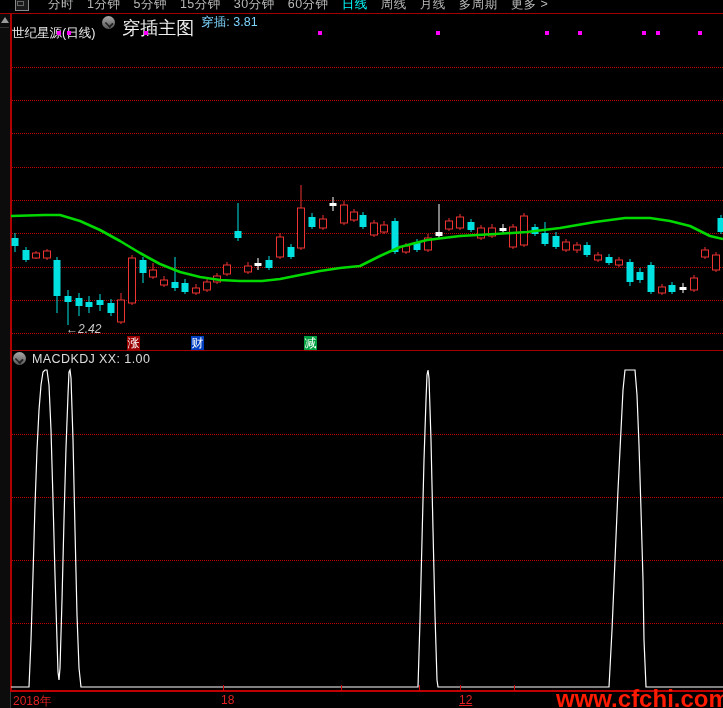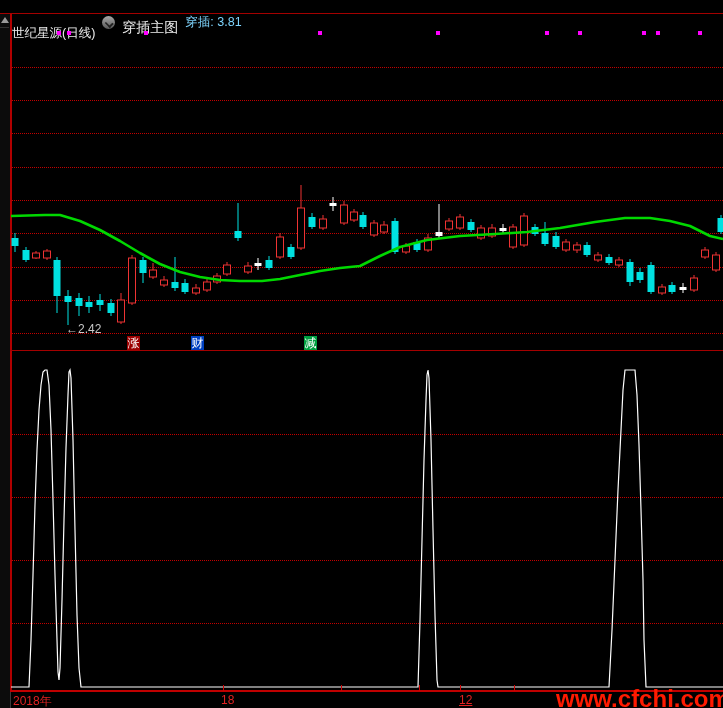--- a/index.html
+++ b/index.html
@@ -14,21 +14,21 @@
   .menu-item{font-size:12.5px;color:#b9b9b9;letter-spacing:0.5px;}
   .menu-item.active{color:#00ffff;}
   .sep-red{position:absolute;left:0;width:723px;height:0;border-top:1px solid #a40000;}
   
   .title-row{position:absolute;left:12px;top:14px;height:17px;display:flex;align-items:center;gap:7px;}
   .stock-name{color:#eeeeee;font-size:12.5px;margin-top:21px;}
   .circle-chevron{width:13px;height:13px;border-radius:50%;background:linear-gradient(#a8a8a8,#585858);
                   position:relative;flex:0 0 auto;}
   .circle-chevron::after{content:"";position:absolute;left:3.2px;top:4px;width:4.5px;height:4.5px;
                   border-right:2px solid #222;border-bottom:2px solid #222;transform:rotate(45deg) scaleY(.8);}
-  .overlay-name{color:#eeeeee;font-size:14px;margin-top:11px;}
+  .overlay-name{color:#eeeeee;font-size:18px;margin-top:11px;}
   .overlay-value{color:#7dd3fc;font-size:12.5px;}
   
   .left-strip{position:absolute;left:0;top:14px;width:10px;height:694px;background:#0c0c0c;
               border-right:1px solid #3a3a3a;}
   .strip-up{position:absolute;left:1px;top:3px;width:0;height:0;
             border-left:4px solid transparent;border-right:4px solid transparent;border-bottom:6px solid #999;}
   .strip-box{position:absolute;left:0;top:13px;width:9px;height:0;border-top:1px solid #333;}
   
   .v-border{position:absolute;left:10px;top:14px;width:2px;height:676px;background:#b00000;}
   .axis-line{position:absolute;left:10px;top:690px;width:713px;height:0;border-top:2px solid #c00000;}
@@ -37,29 +37,47 @@
   .badge{position:absolute;top:336px;width:13px;height:14px;color:#fff;font-size:12px;line-height:14px;
          text-align:center;}
   
   .ind-header{position:absolute;left:13px;top:351px;height:15px;display:flex;align-items:center;gap:6px;}
   .ind-title{color:#dcdcdc;font-size:12.5px;letter-spacing:0.4px;}
   
   .axis-label{position:absolute;top:693px;color:#e22222;font-size:12px;}
   .tick{position:absolute;top:685px;width:1px;height:6px;background:#d00000;}
   .watermark{position:absolute;left:556px;top:685px;color:#ff1a00;font-size:24px;font-weight:bold;
              letter-spacing:0px;white-space:nowrap;}
-  .low-label{position:absolute;color:#c8c8c8;font-size:12px;}
+  .low-label{position:absolute;color:#c8c8c8;font-size:12px;font-style:italic;}
   svg.layer{position:absolute;left:0;top:0;pointer-events:none;}
   .panel-hit{position:absolute;left:12px;background:transparent;}
 </style>
 </head>
 <body>
 
 <div class="screen">
 
+  <div class="topbar">
+    <div class="topbar-inner">
+      <span class="win-icon"></span>
+      <span style="display:flex;gap:13px;">
+          <span class="menu-item">分时</span>
+          <span class="menu-item">1分钟</span>
+          <span class="menu-item">5分钟</span>
+          <span class="menu-item">15分钟</span>
+          <span class="menu-item">30分钟</span>
+          <span class="menu-item">60分钟</span>
+          <span class="menu-item active">日线</span>
+          <span class="menu-item">周线</span>
+          <span class="menu-item">月线</span>
+          <span class="menu-item">多周期</span>
+          <span class="menu-item">更多 &gt;</span>
+        </span>
+    </div>
+  </div>
   <div class="sep-red" style="top:13px;"></div>
 
   <div class="title-row">
     <span class="stock-name">世纪星源(日线)</span>
     <span class="circle-chevron"></span>
     <span class="overlay-name">穿插主图</span>
     <span class="overlay-value">穿插: 3.81</span>
   </div>
 
   <div class="left-strip">
@@ -380,20 +398,24 @@
     </svg>
 
   <span class="low-label" id="low-label" style="left: 66px; top: 322px;">←2.42</span>
 
   <div>
       <div class="badge" style="left: 127px; background: rgb(155, 0, 0);">涨</div>
       <div class="badge" style="left: 191px; background: rgb(0, 64, 192);">财</div>
       <div class="badge" style="left: 304px; background: rgb(0, 160, 64);">减</div>
     </div>
 
+  <div class="ind-header">
+    <span class="circle-chevron"></span>
+    <span class="ind-title">MACDKDJ XX: 1.00</span>
+  </div>
 
   <div>
       <span class="axis-label" style="left: 13px;">2018年</span>
       <span class="axis-label" style="left: 221px;">18</span>
       <span class="axis-label" style="left: 459px; text-decoration: underline;">12</span>
       <span class="tick" style="left: 223px;"></span>
       <span class="tick" style="left: 341px;"></span>
       <span class="tick" style="left: 419px;"></span>
       <span class="tick" style="left: 460px;"></span>
       <span class="tick" style="left: 514px;"></span>

